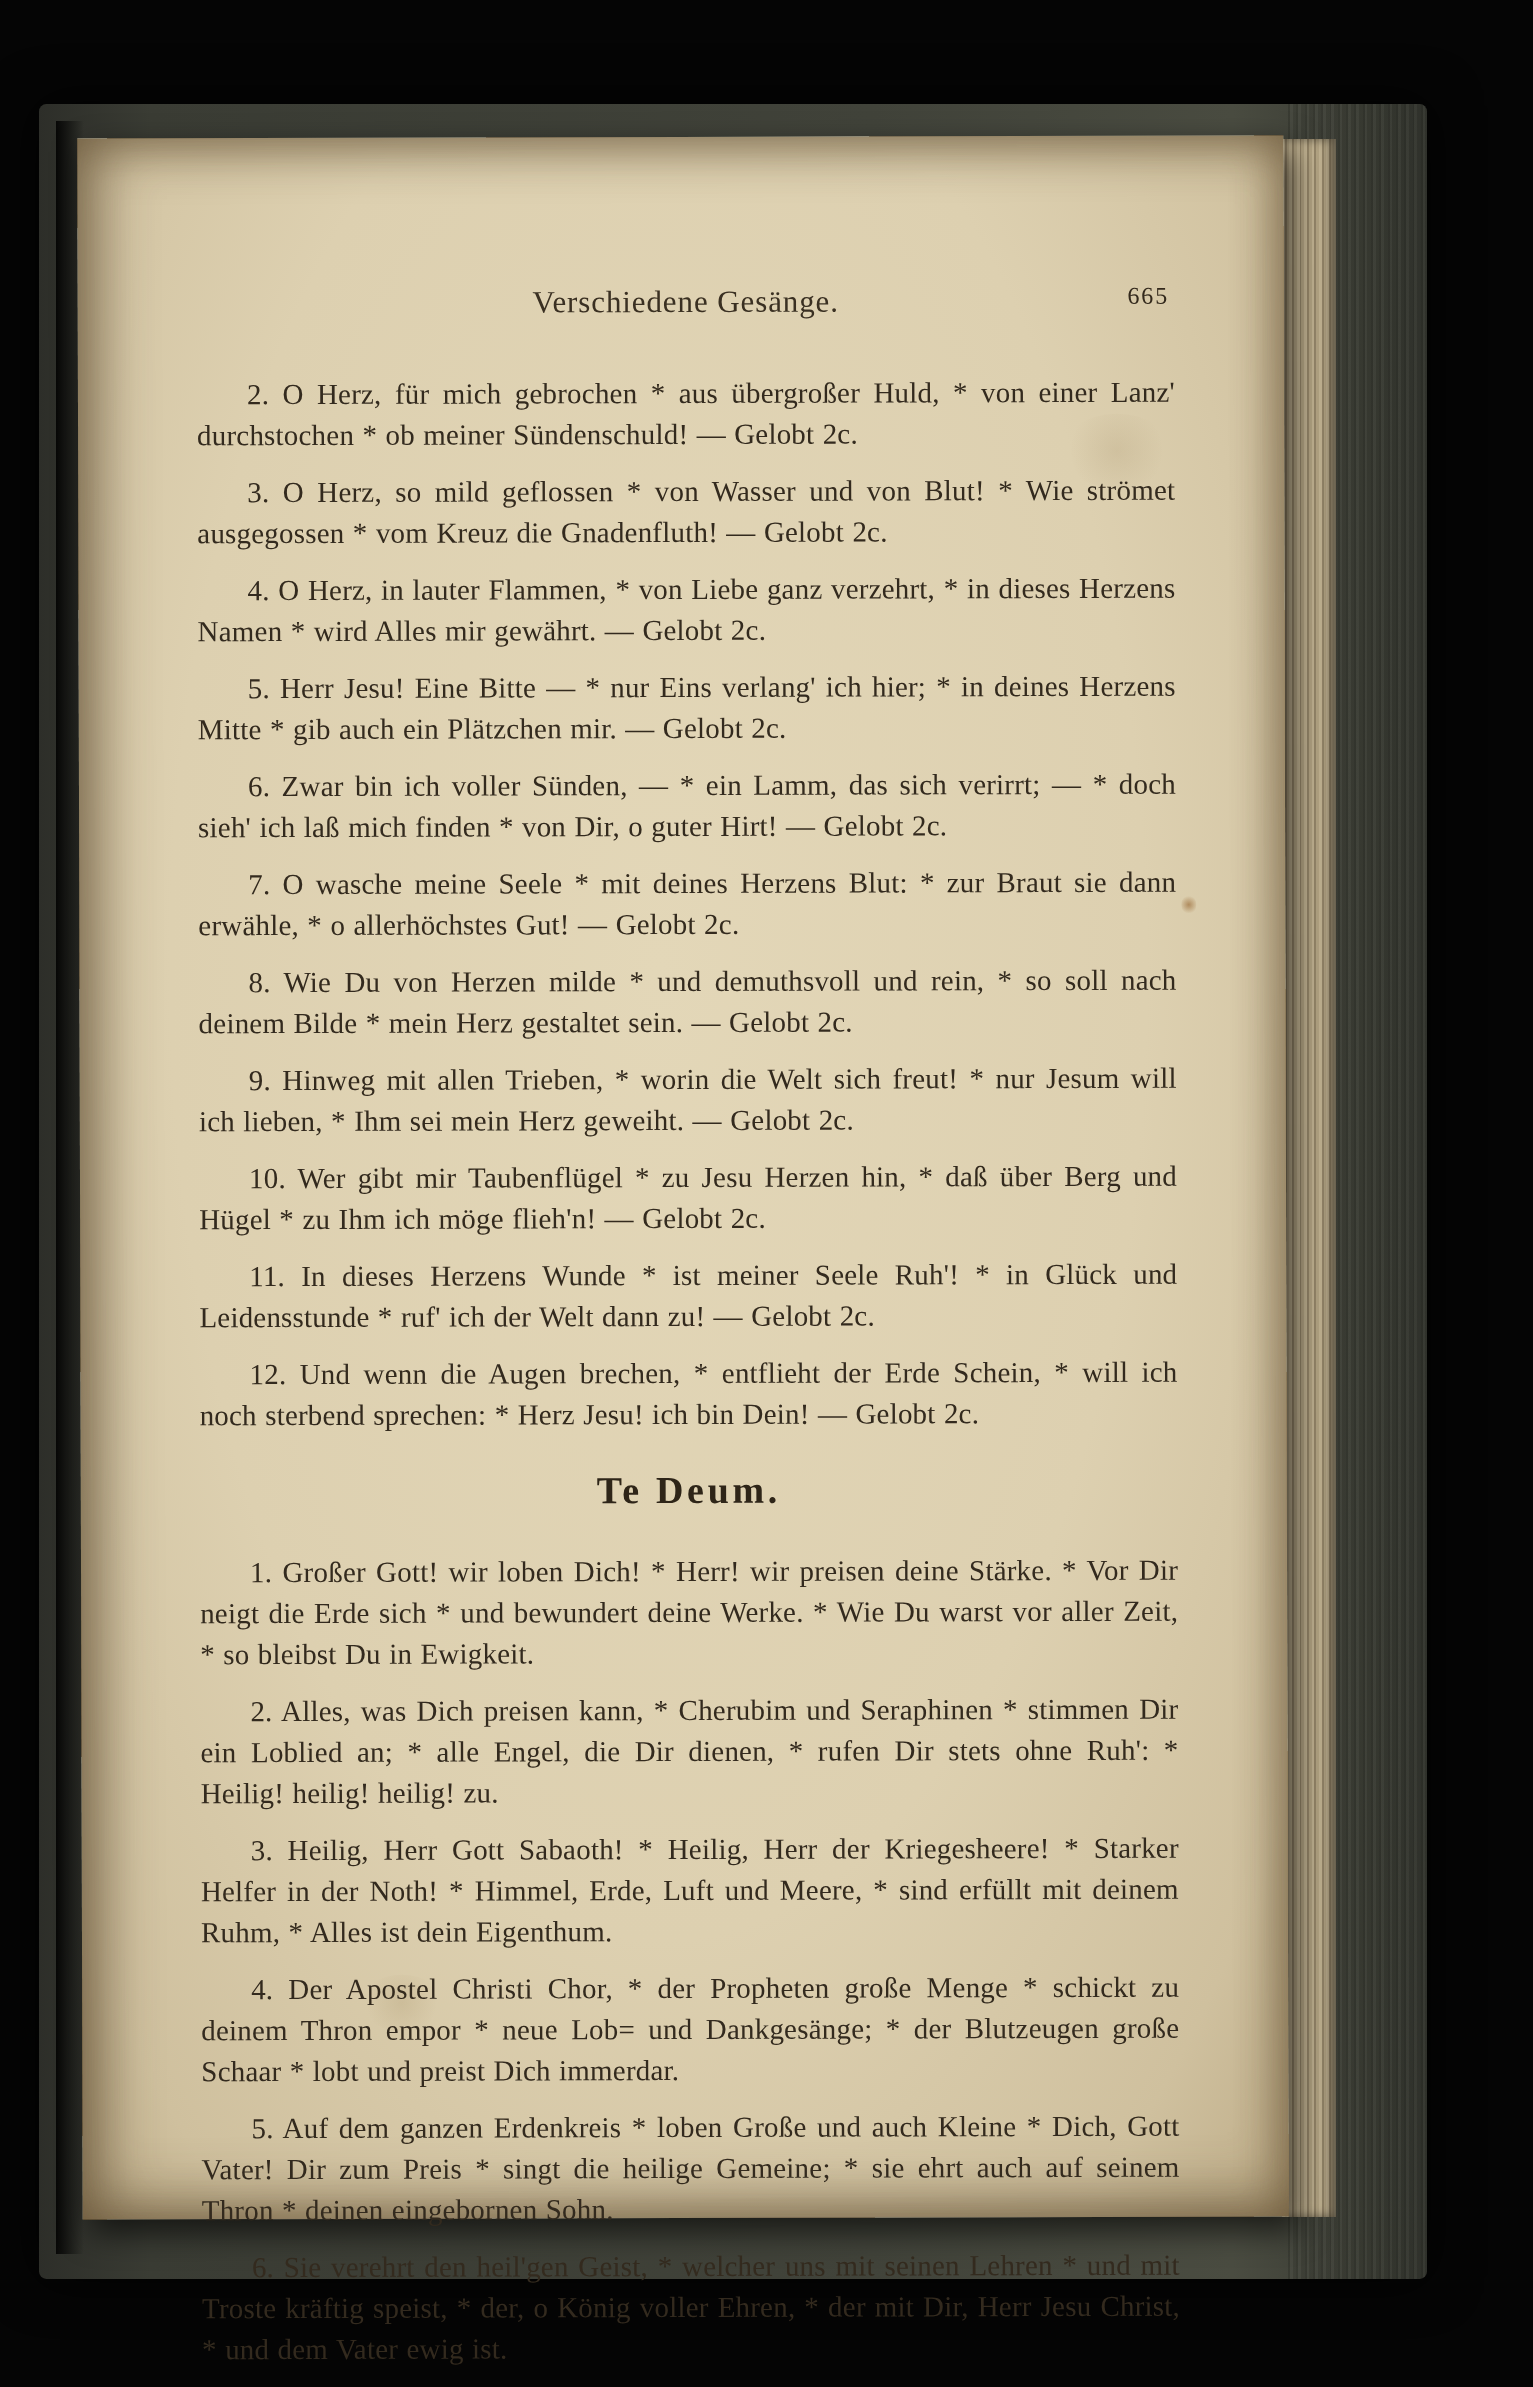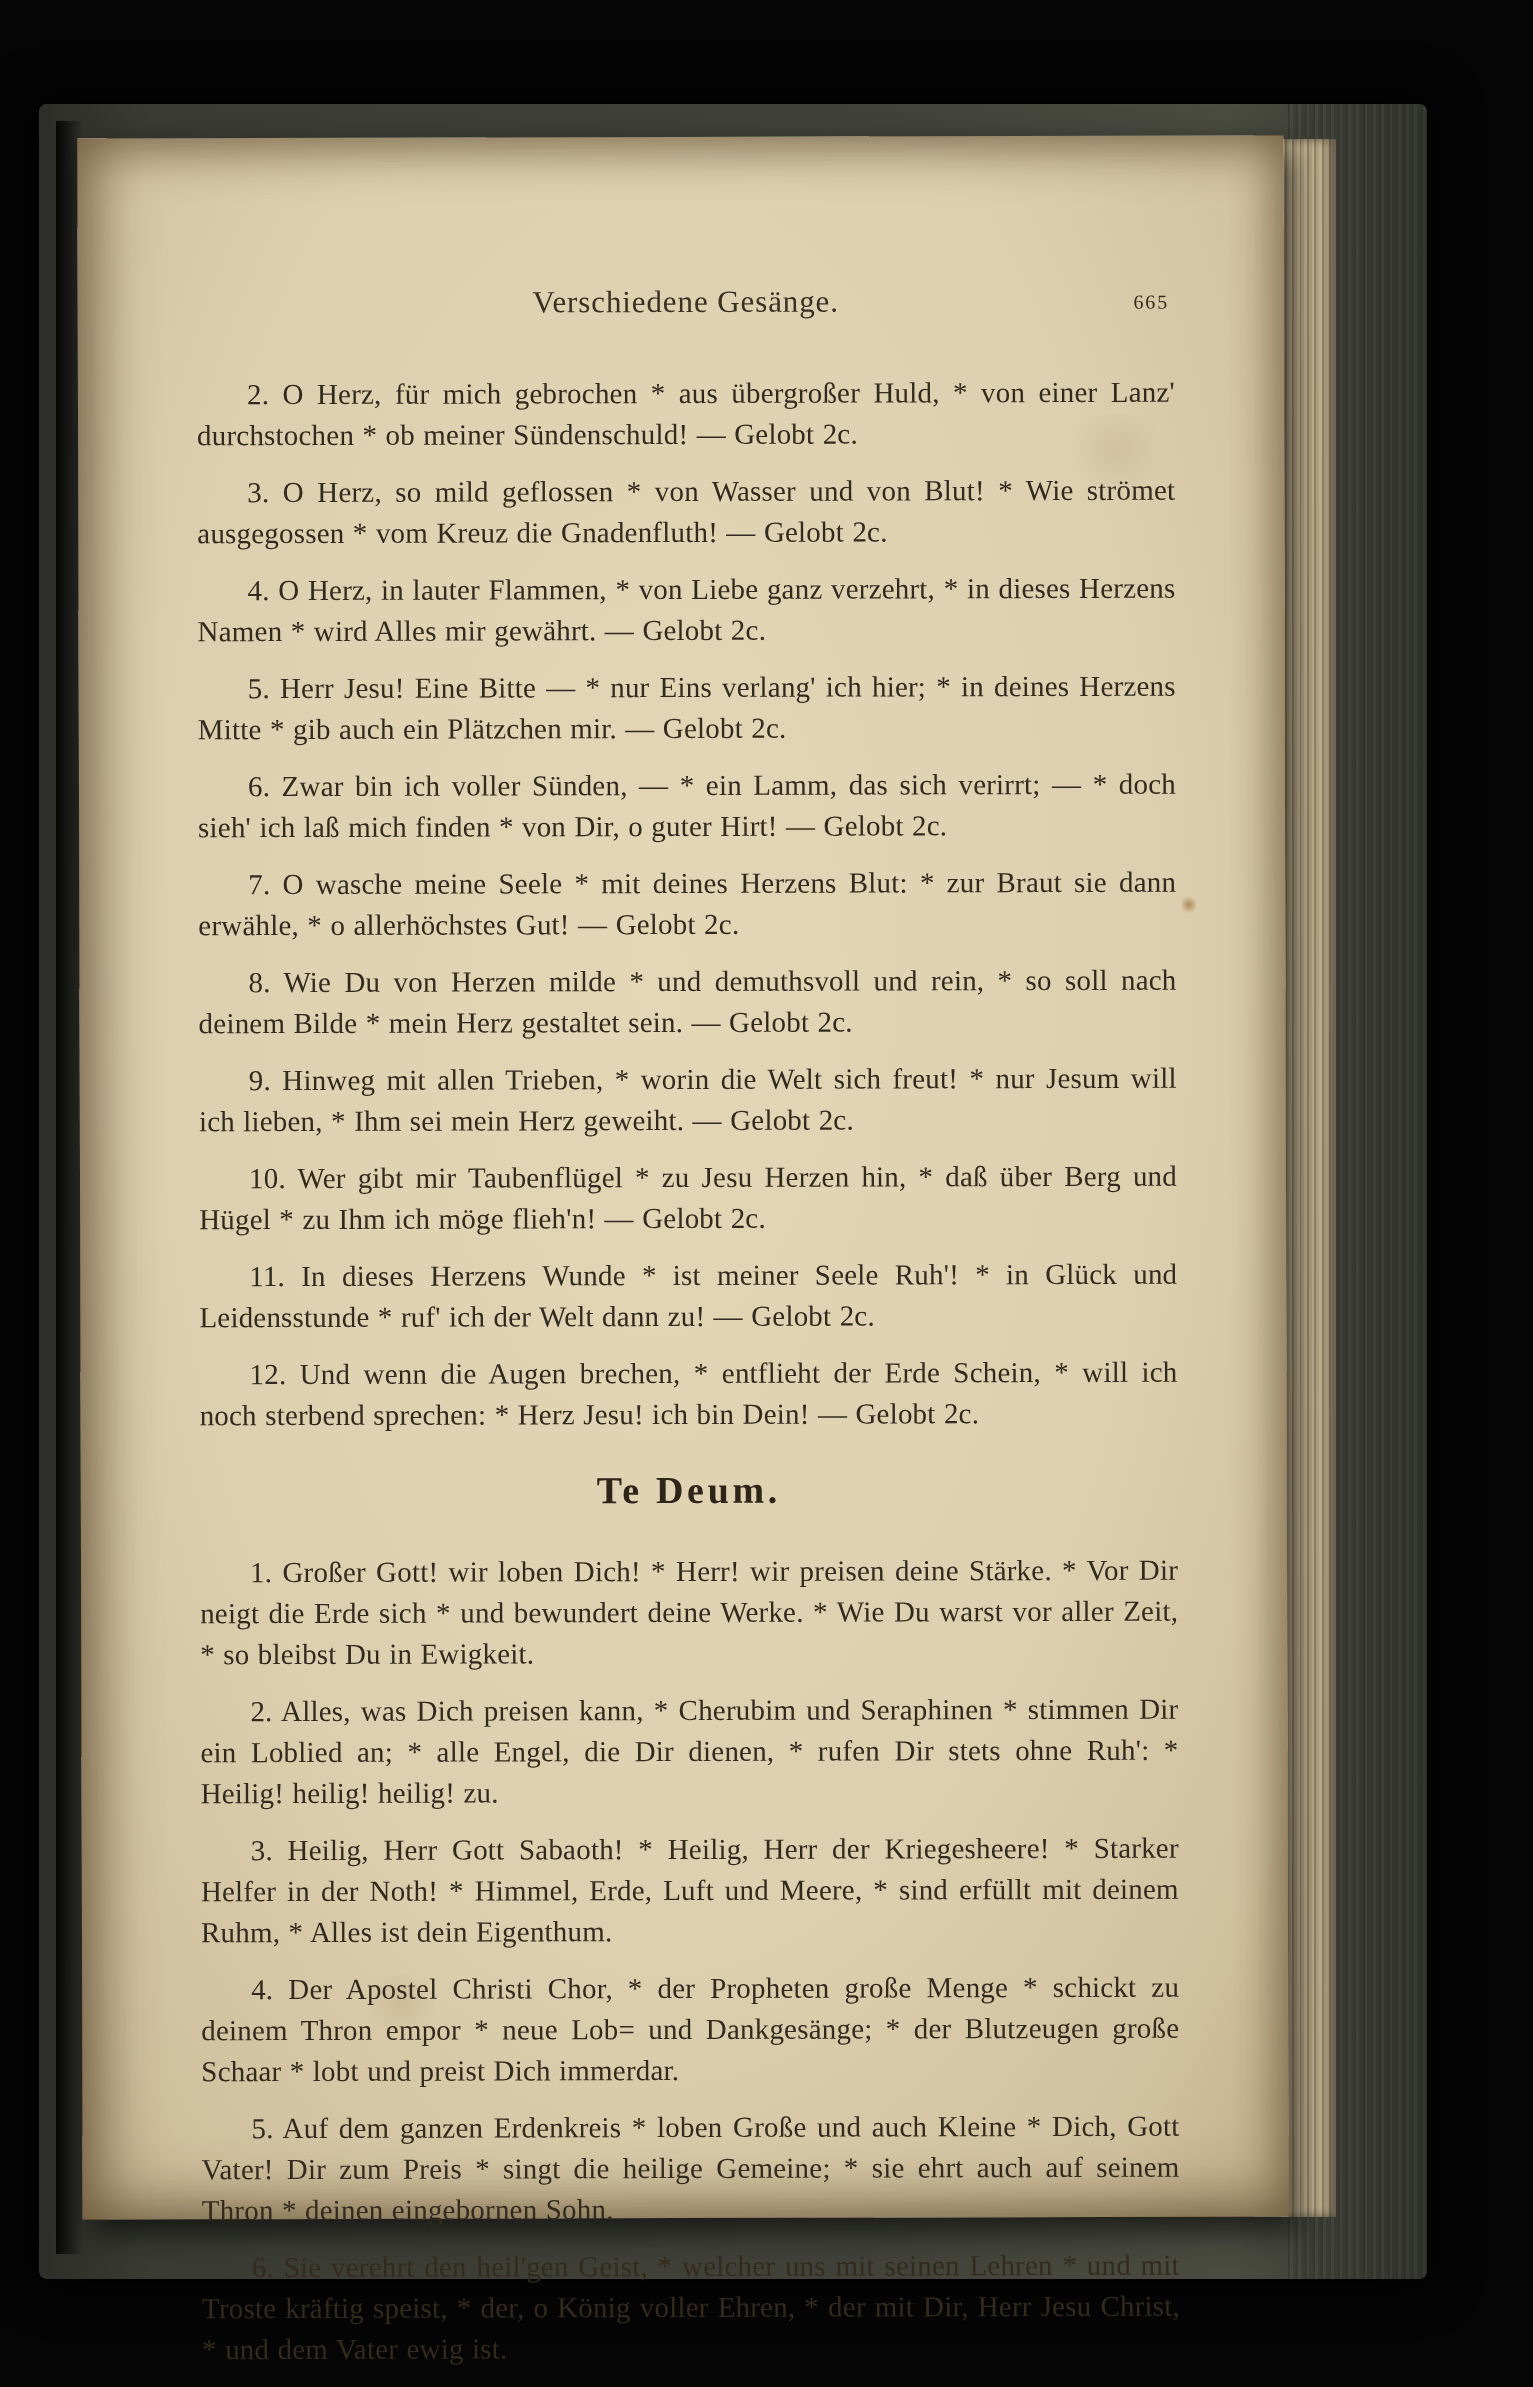--- a/index.html
+++ b/index.html
@@ -98,22 +98,22 @@
   }
   .running-title {
     text-align: center;
     font-size: 31px;
     letter-spacing: 0.9px;
     color: #3a3022;
   }
   .page-number {
     position: absolute;
     right: 5.6px;
-    top: 8px;
-    font-size: 20px;
+    top: 0;
+    font-size: 24px;
     letter-spacing: 1.9px;
     color: #33291c;
   }
 
   .verse {
     margin: 0 0 16px 0;
     font-size: 29px;
     line-height: 41px;
     text-align: justify;
     text-indent: 50px;

